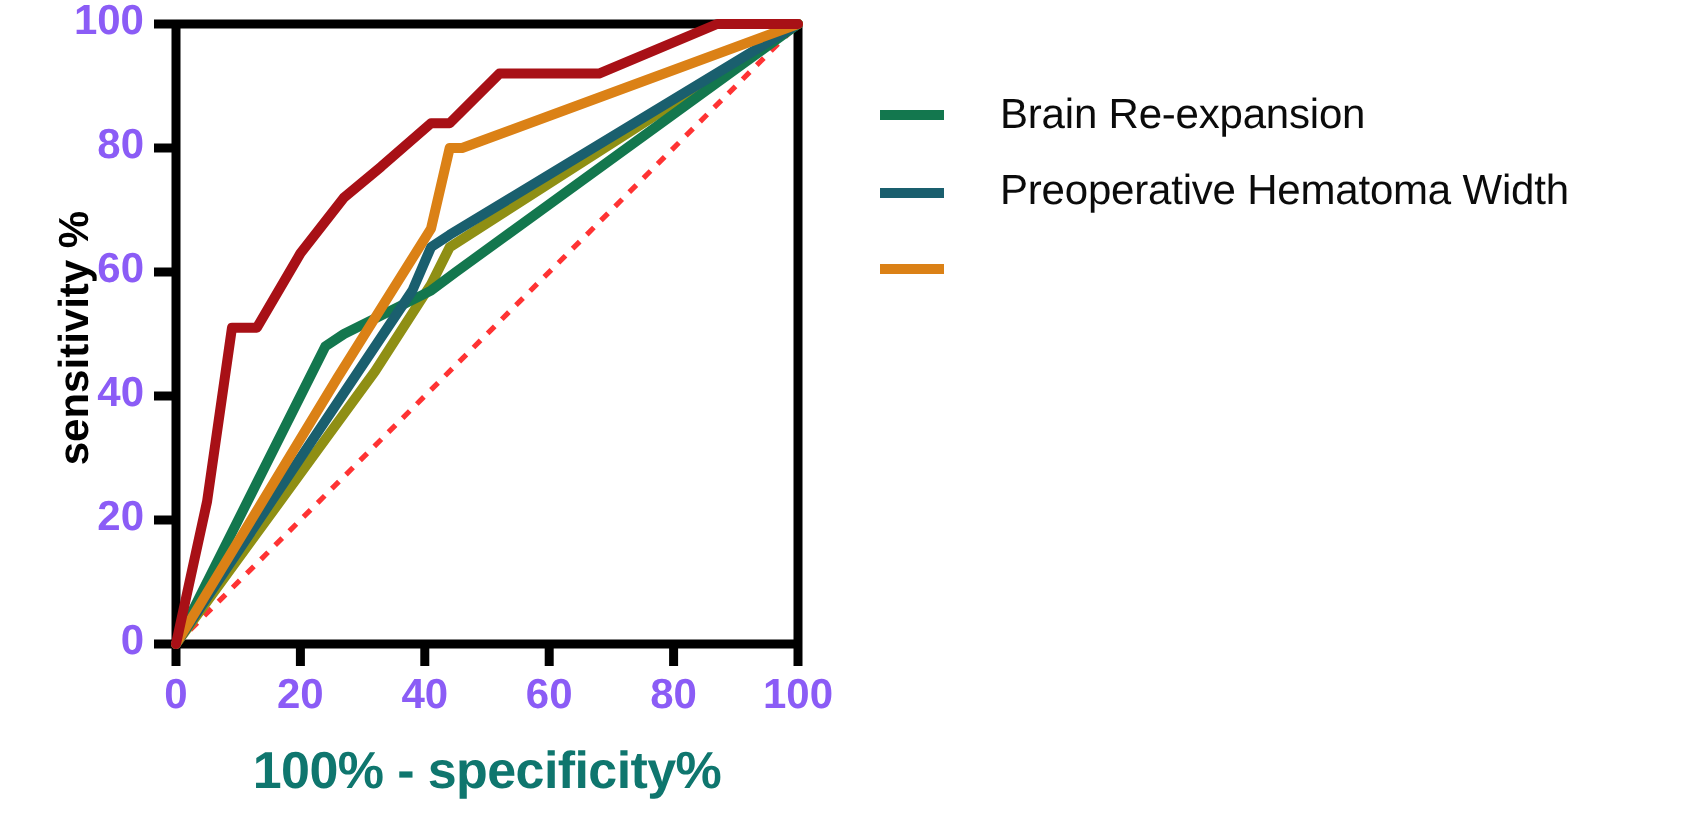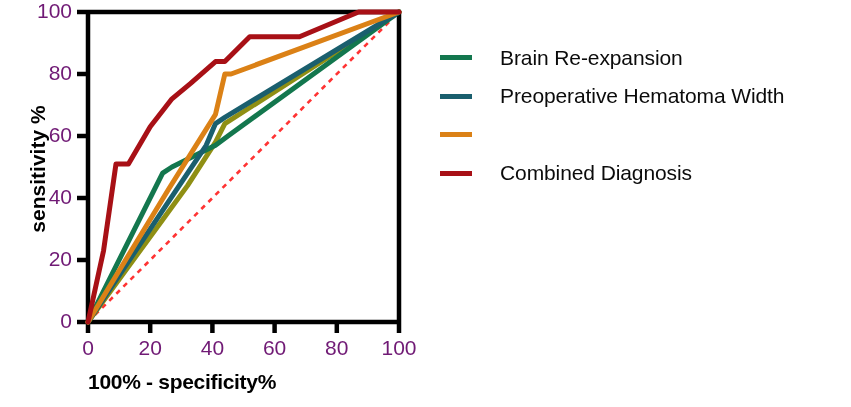--- a/index.html
+++ b/index.html
@@ -33,24 +33,24 @@
     left: 0;
     top: 0;
   }
 
   
   #x-axis-title {
     position: absolute;
     left: 88px;
     top: 370px;
     width: 311px;
-    text-align: left;
-    font-size: 21px;
+    text-align: center;
+    font-size: 26px;
     font-weight: bold;
-    color: #000000;
+    color: #0f766e;
     letter-spacing: -0.3px;
     white-space: nowrap;
   }
   #y-axis-title {
     position: absolute;
     left: -77px;
     top: 157px;
     width: 230px;
     text-align: center;
     font-size: 21px;
@@ -58,22 +58,22 @@
     color: #000000;
     transform: rotate(-90deg);
     transform-origin: center center;
     white-space: nowrap;
   }
 
   
   .tick-label {
     position: absolute;
     font-size: 21px;
-    font-weight: normal;
-    color: #701a75;
+    font-weight: bold;
+    color: #8b5cf6;
     white-space: nowrap;
   }
   .x-tick-label {
     text-align: center;
     width: 60px;
   }
   .y-tick-label {
     text-align: right;
     width: 60px;
   }
@@ -162,19 +162,15 @@
         <span class="legend-swatch" style="background: rgb(19, 119, 78);"></span>
         <span class="legend-text">Brain Re-expansion</span>
       </div>
       <div class="legend-row" style="top: 77px;">
         <span class="legend-swatch" style="background: rgb(26, 95, 110);"></span>
         <span class="legend-text">Preoperative Hematoma Width</span>
       </div>
       <div class="legend-row" style="top: 115.5px;">
         <span class="legend-swatch" style="background: rgb(219, 129, 22);"></span>
       </div>
-      <div class="legend-row" style="top: 154px;">
-        <span class="legend-swatch" style="background: rgb(168, 16, 22);"></span>
-        <span class="legend-text">Combined Diagnosis</span>
-      </div>
     </div>
 
 </div>
 
 </body></html>

